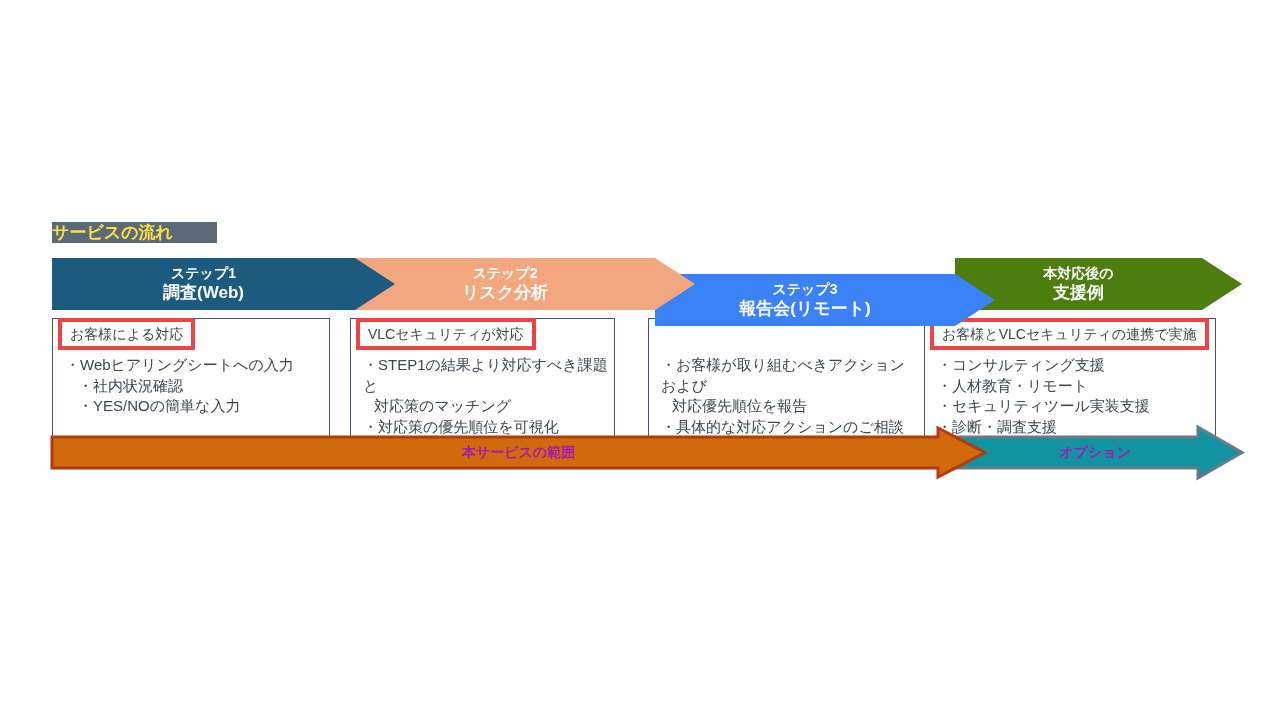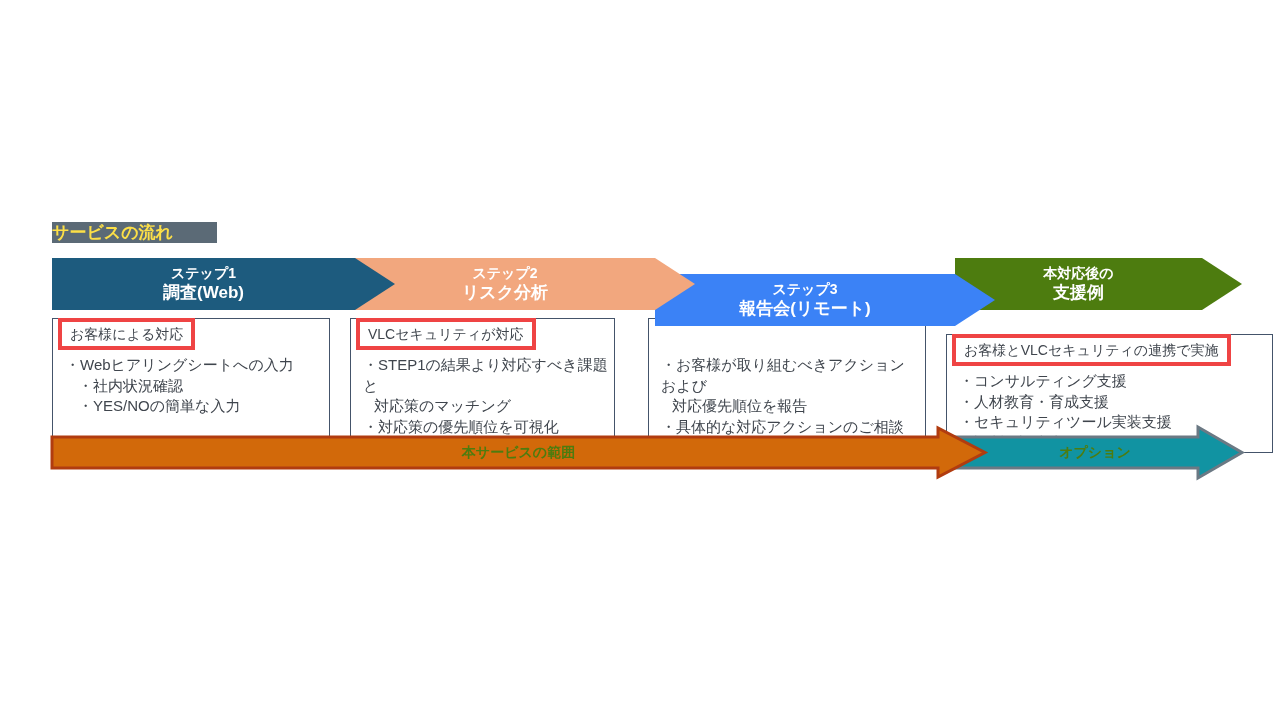--- a/index.html
+++ b/index.html
@@ -27,36 +27,36 @@
   .band3 { left:655px; width:340px; z-index:2; }
   .band4 { left:955px; width:287px; z-index:1; }
   
   .box {
     position:absolute; top:318px; height:119px; background:#ffffff;
     border:1px solid #44546a; box-sizing:border-box;
   }
   .box1 { left:52px;  width:278px; }
   .box2 { left:350px; width:265px; }
   .box3 { left:648px; width:278px; }
-  .box4 { left:946px; width:327px;margin-top:16px; }
+  .box4 { left:924px; width:292px; }
   .tag {
     position:absolute; top:-1px; left:5px; background:#ffffff;
     border:4px solid #ef4444; padding:3px 8px 3px 8px;
     font-size:14px; color:#3f454d; white-space:nowrap; line-height:1.3;
   }
   .items { padding:36px 6px 0 12px; font-size:15px; color:#3f454d; line-height:1.38; }
   .item.ind0 { padding-left:0; }
   .item.ind1 { padding-left:13px; }
   .item.ind2 { padding-left:11px; }
   
   .bottom-arrows { position:absolute; left:40px; top:420px; width:1210px; height:64px; z-index:5; }
   .arrow-label {
     position:absolute; top:437px; height:31px; z-index:6;
     display:flex; align-items:center; justify-content:center;
-    color:#4d7c0f; font-size:14px; font-weight:bold;
+    color:#a21caf; font-size:14px; font-weight:bold;
   }
   .scope-label  { left:52px;  width:933px; }
   .option-label { left:950px; width:290px; }
 </style>
 </head>
 <body>
 
 <div class="slide">
 
   <div class="title-bar" style="background: rgb(91, 106, 118);">サービスの流れ</div>
@@ -98,21 +98,21 @@
     <div class="items">
         <div class="item ind0">・お客様が取り組むべきアクションおよび</div>
         <div class="item ind2">対応優先順位を報告</div>
         <div class="item ind0">・具体的な対応アクションのご相談</div>
       </div>
   </div>
   <div class="box box4">
     <div class="tag">お客様とVLCセキュリティの連携で実施</div>
     <div class="items">
         <div class="item ind0">・コンサルティング支援</div>
-        <div class="item ind0">・人材教育・育成支援</div>
+        <div class="item ind0">・人材教育・リモート</div>
         <div class="item ind0">・セキュリティツール実装支援</div>
         <div class="item ind0">・診断・調査支援</div>
       </div>
   </div>
 
   <svg class="bottom-arrows" viewBox="0 0 1210 64" xmlns="http://www.w3.org/2000/svg">
     <path d="M910 17 H1158 V7 L1202 32.5 L1158 58 V48 H910 Z" stroke-width="3" stroke-linejoin="miter" fill="#1193a2" stroke="#6b7984"></path>
     <path d="M12 17 H898 V8 L945 32.5 L898 57 V48 H12 Z" stroke-width="3" stroke-linejoin="miter" fill="#d2690a" stroke="#b13c10"></path>
   </svg>
   <div class="arrow-label scope-label">本サービスの範囲</div>

